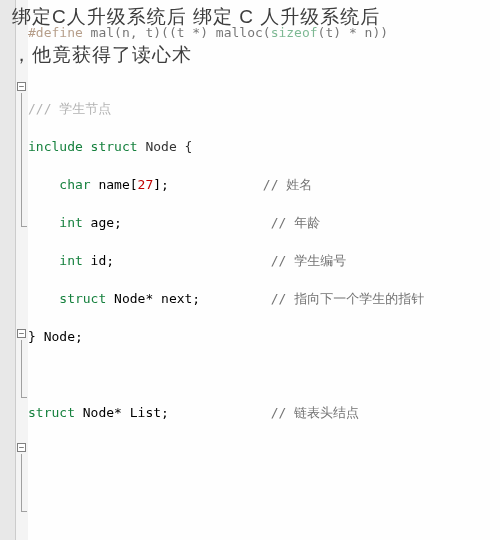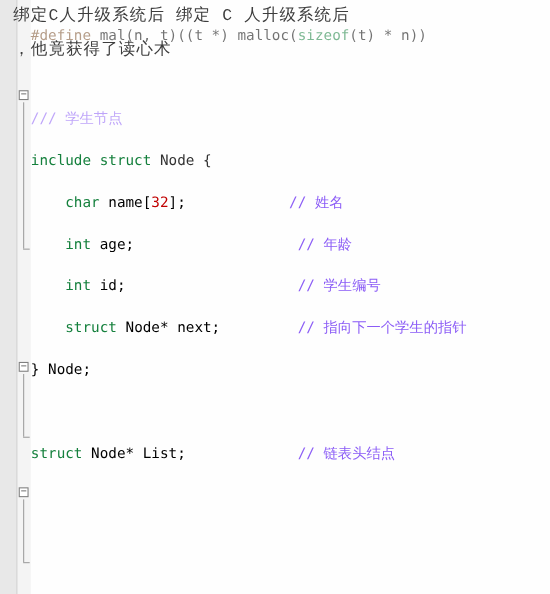--- a/index.html
+++ b/index.html
@@ -9,22 +9,22 @@
     background: #fefefe;
     width: 500px;
     height: 540px;
     overflow: hidden;
     position: relative;
   }
   .overlay-text {
     position: absolute;
     top: 4px;
     left: 12px;
-    font-family: Liberation Mono, monospace;
-    font-size: 15px;
+    font-family: Liberation Sans, sans-serif;
+    font-size: 19px;
     color: #3d3d3d;
     font-weight: 500;
     z-index: 10;
     pointer-events: none;
     letter-spacing: 1px;
   }
   .overlay-text .line2 {
     margin-top: 12px;
   }
   .editor {
@@ -74,21 +74,21 @@
     background: #a0a0a0;
   }
   .fold-end {
     position: absolute;
     left: 21px;
     width: 6px;
     height: 1px;
     background: #a0a0a0;
   }
   .kw   { color: #15803d; }
-  .cmt  { color: #8b5cf6; margin-top: 12px; }
+  .cmt  { color: #737373; margin-top: 12px; }
   .macro{ color: #7a4f2a; }
   .num  { color: #c00000; }
   .ident{ color: #333333; }
   .line { display: block; min-height: 19px; }
   .dim  { opacity: 0.55; }
   .cursor {
     display:inline-block;
     width:1px;
     height:14px;
     background:#000;
@@ -123,21 +123,21 @@
 
   <div class="fold-box" style="top:443px"><span>−</span></div>
   <div class="fold-line" style="top:454px;height:57px"></div>
   <div class="fold-end" style="top:511px"></div>
 
   <div class="code">
 <span class="line dim"><span class="macro">#define</span><span> mal(n, t)((t *) malloc(</span><span class="kw">sizeof</span><span>(t) * n))</span></span>
 <span class="line"></span>
 <span class="line dim"><span class="cmt">/// 学生节点</span></span>
 <span class="line"><span class="kw">include</span><span class="kw"> struct</span><span class="ident"> Node {</span></span>
-<span class="line"><span class="kw">    char</span><span> name[</span><span class="num">32</span><span>];</span>            <span class="cmt">// 姓名</span></span>
+<span class="line"><span class="kw">    char</span><span> name[</span><span class="num">27</span><span>];</span>            <span class="cmt">// 姓名</span></span>
 <span class="line"><span class="kw">    int</span><span> age;</span>                   <span class="cmt">// 年龄</span></span>
 <span class="line"><span class="kw">    int</span><span> id;</span>                    <span class="cmt">// 学生编号</span></span>
 <span class="line"><span class="kw">    struct</span><span> Node* next;</span>         <span class="cmt">// 指向下一个学生的指针</span></span>
 <span class="line"><span>} Node;</span></span>
 <span class="line"></span>
 <span class="line"><span class="kw">struct</span><span> Node* List;</span>             <span class="cmt">// 链表头结点</span></span>
 <span class="line"></span>
 
 
 

